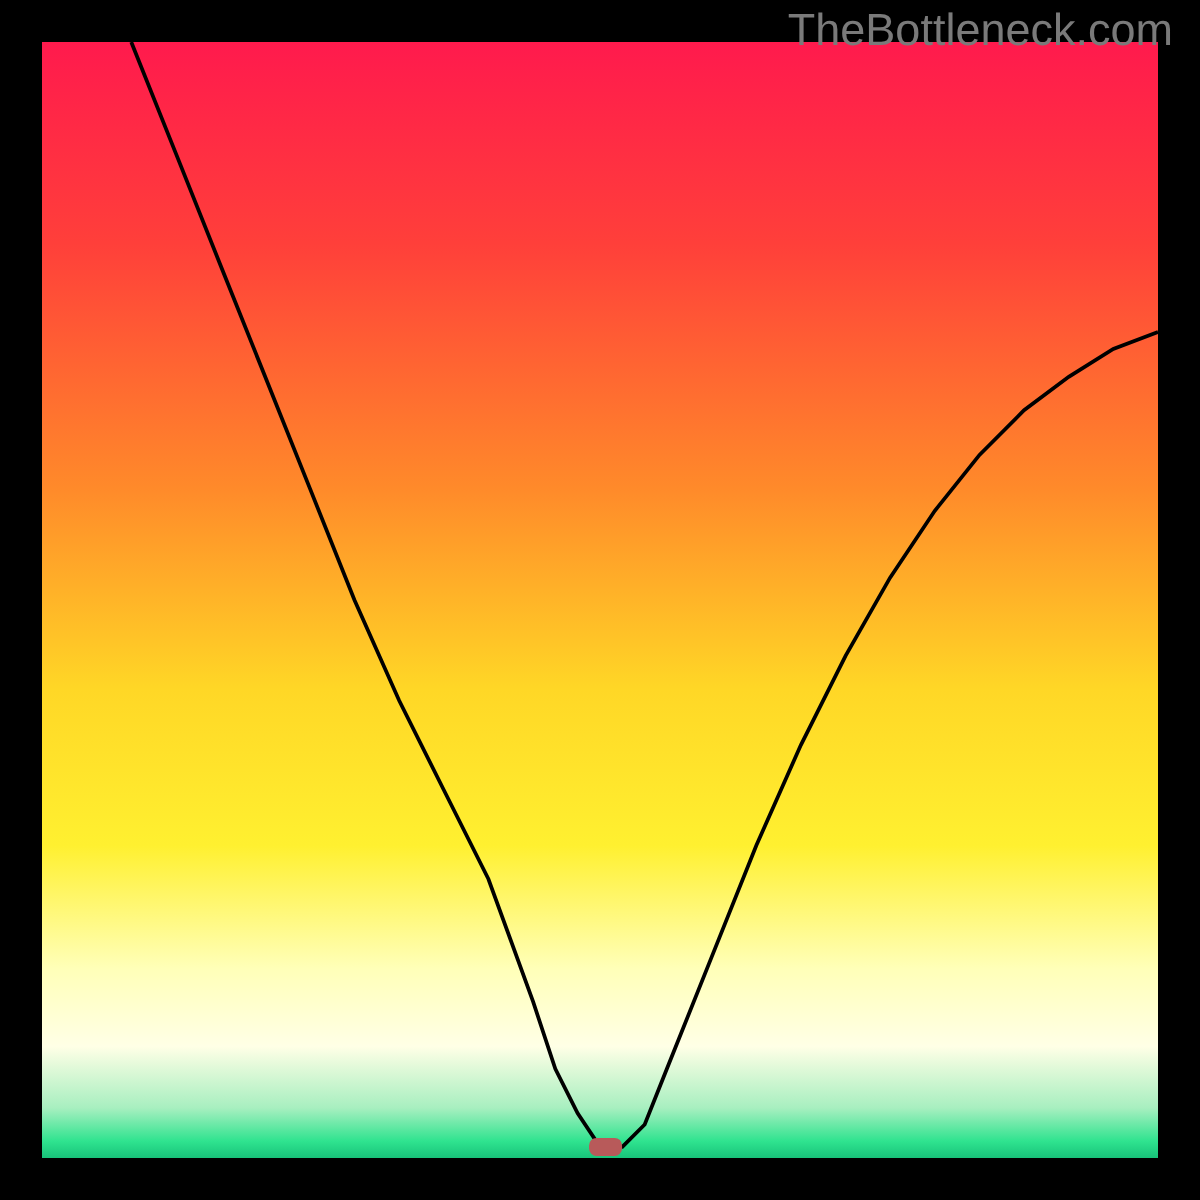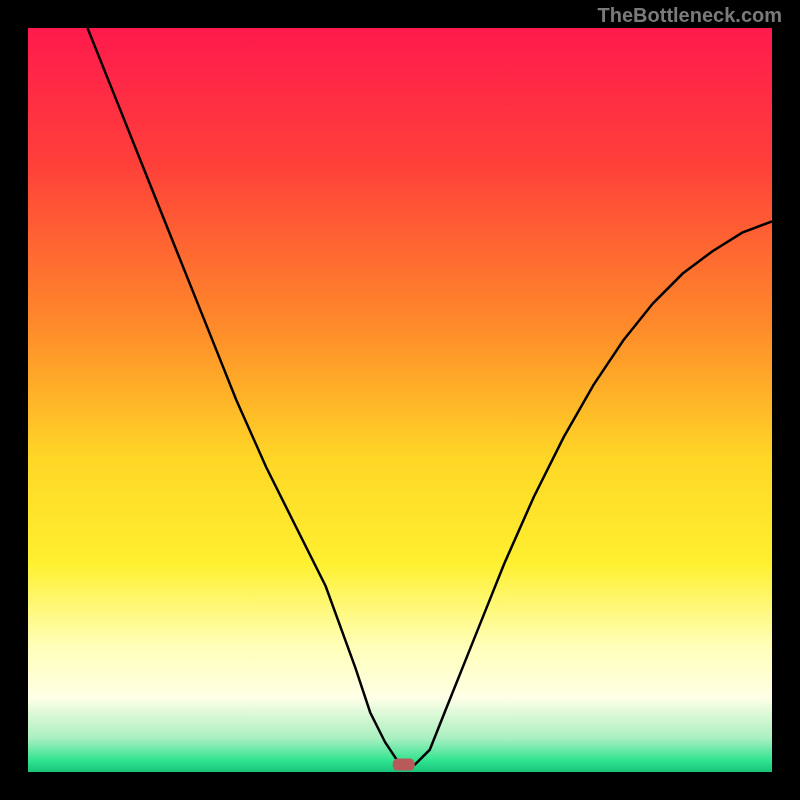--- a/index.html
+++ b/index.html
@@ -9,22 +9,22 @@
     height: 800px;
     background: #000;
     position: relative;
     font-family: Arial, sans-serif;
   }
   .watermark {
     position: absolute;
     top: 4px;
     right: 18px;
     color: #7a7a7a;
-    font-size: 20px;
-    font-weight: 700;
+    font-size: 30px;
+    font-weight: 400;
     z-index: 10;
   }
   .plot-area {
     position: absolute;
     left: 28px;
     top: 28px;
     width: 744px;
     height: 744px;
     overflow: hidden;
   }

